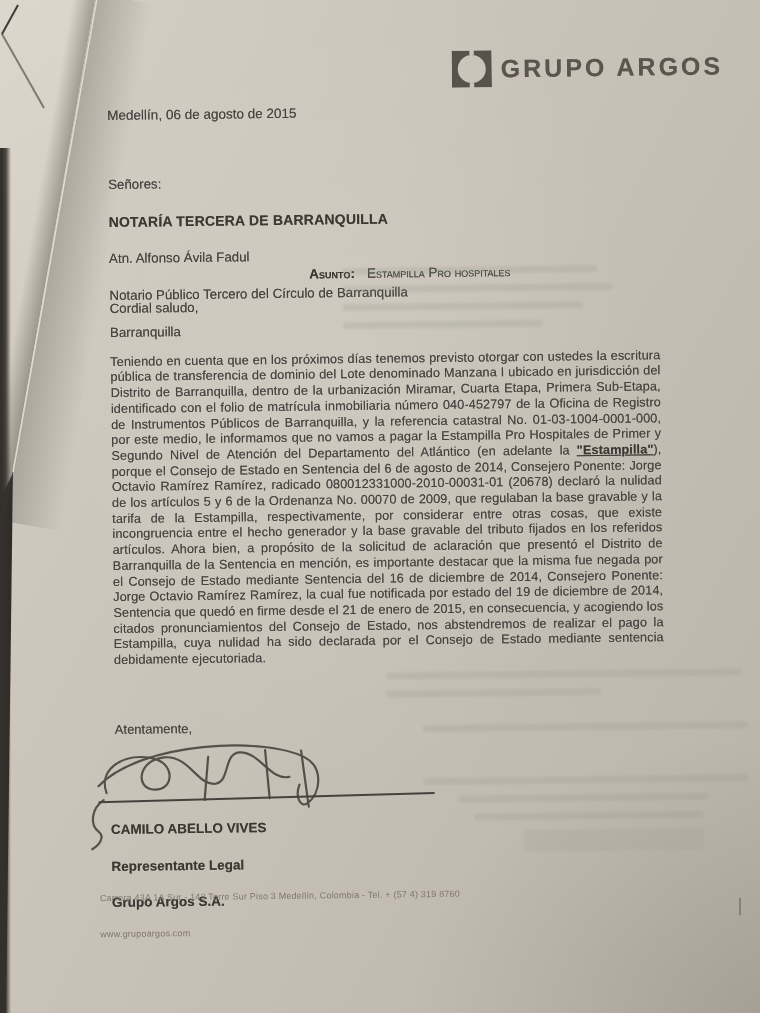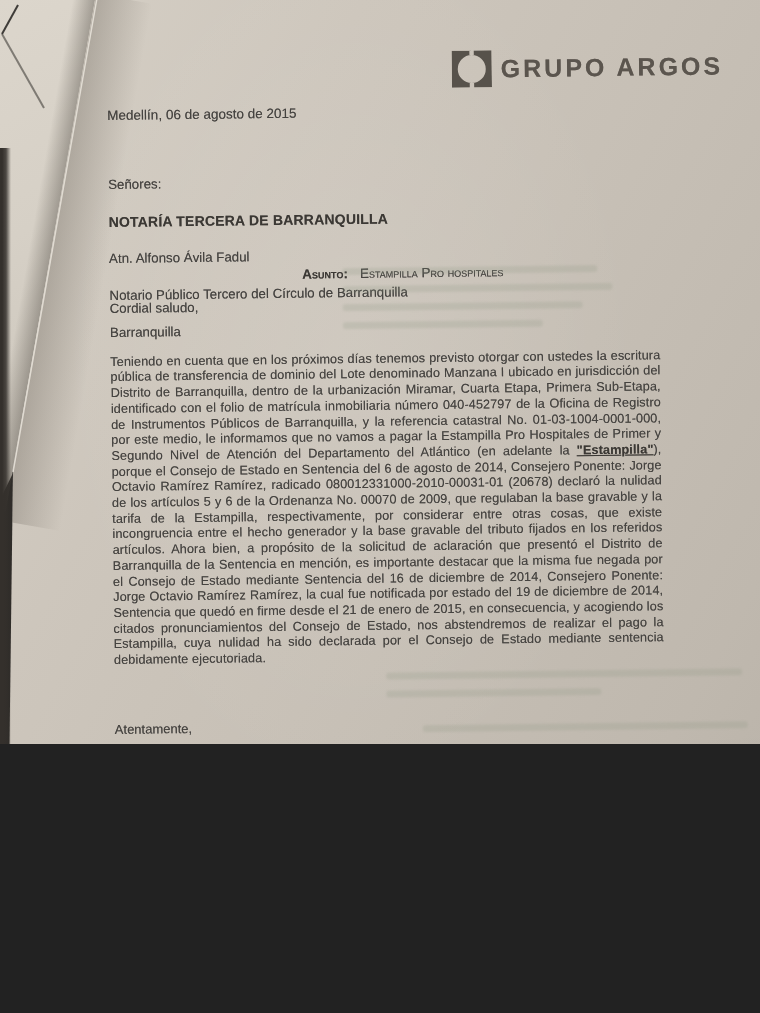--- a/index.html
+++ b/index.html
@@ -1,17 +1,17 @@
 <!DOCTYPE html>
 <html><head>
 <meta charset="utf-8">
 <style>
   html,body{margin:0;padding:0;background:#222;}
   .photo{
-    position:relative;width:760px;height:744px;overflow:hidden;
+    position:relative;width:760px;height:1013px;overflow:hidden;
     background:linear-gradient(to right,#2e2b28,#5a544d 60%,#6a645c);
     font-family:"Liberation Sans","DejaVu Sans",sans-serif;
   }
   
   .sheet-behind{
     position:absolute;left:0;top:0;width:160px;height:520px;
     clip-path:polygon(0px 0px,98px 0px,12px 475px,0px 500px);
     background:linear-gradient(150deg,#dcd6cc 0%,#d6d0c6 40%,#c7c1b7 100%);
   }
   .edge-shadow{
@@ -47,21 +47,21 @@
   .txt{position:absolute;white-space:pre-line;}
   .soft{text-shadow:0 0 .6px rgba(70,68,64,.65);}
 
   .logo{position:absolute;left:457px;top:55px;display:flex;align-items:center;gap:9px;}
   .logo .brand{font-size:25px;font-weight:700;letter-spacing:3px;color:#5b554e;text-shadow:0 0 .5px rgba(91,85,78,.6);}
 
   .dateline{left:112px;top:108px;font-size:13.5px;}
   .recipient{left:112px;top:158px;font-size:13.3px;line-height:18.4px;}
   .recipient .rname{font-weight:bold;font-size:14px;letter-spacing:.2px;color:#3b3834;}
   .subject{left:305px;top:254px;font-size:13.5px;font-variant:small-caps;}
-  .subject .slabel{font-weight:bold;margin-right:12px;color:#3b3834;}
+  .subject .slabel{font-weight:bold;margin-right:12px;color:#3b3834;margin-left:7px;}
   .greeting{left:112px;top:301px;font-size:13.3px;}
   .body-par{left:112px;top:339px;width:550px;font-size:12.7px;line-height:15.7px;text-align:justify;letter-spacing:.1px;}
   .hl{font-weight:bold;text-decoration:underline;color:#3b3834;}
   .closing{left:112px;top:722px;font-size:13px;}
   .signer{left:107px;top:803px;font-size:13.5px;font-weight:bold;line-height:18.2px;color:#3b3834;}
   .footer{left:95px;top:871px;font-size:9px;line-height:18px;color:#7e776c;letter-spacing:.2px;}
 
   .sig-svg{position:absolute;inset:0;pointer-events:none;}
 
   

